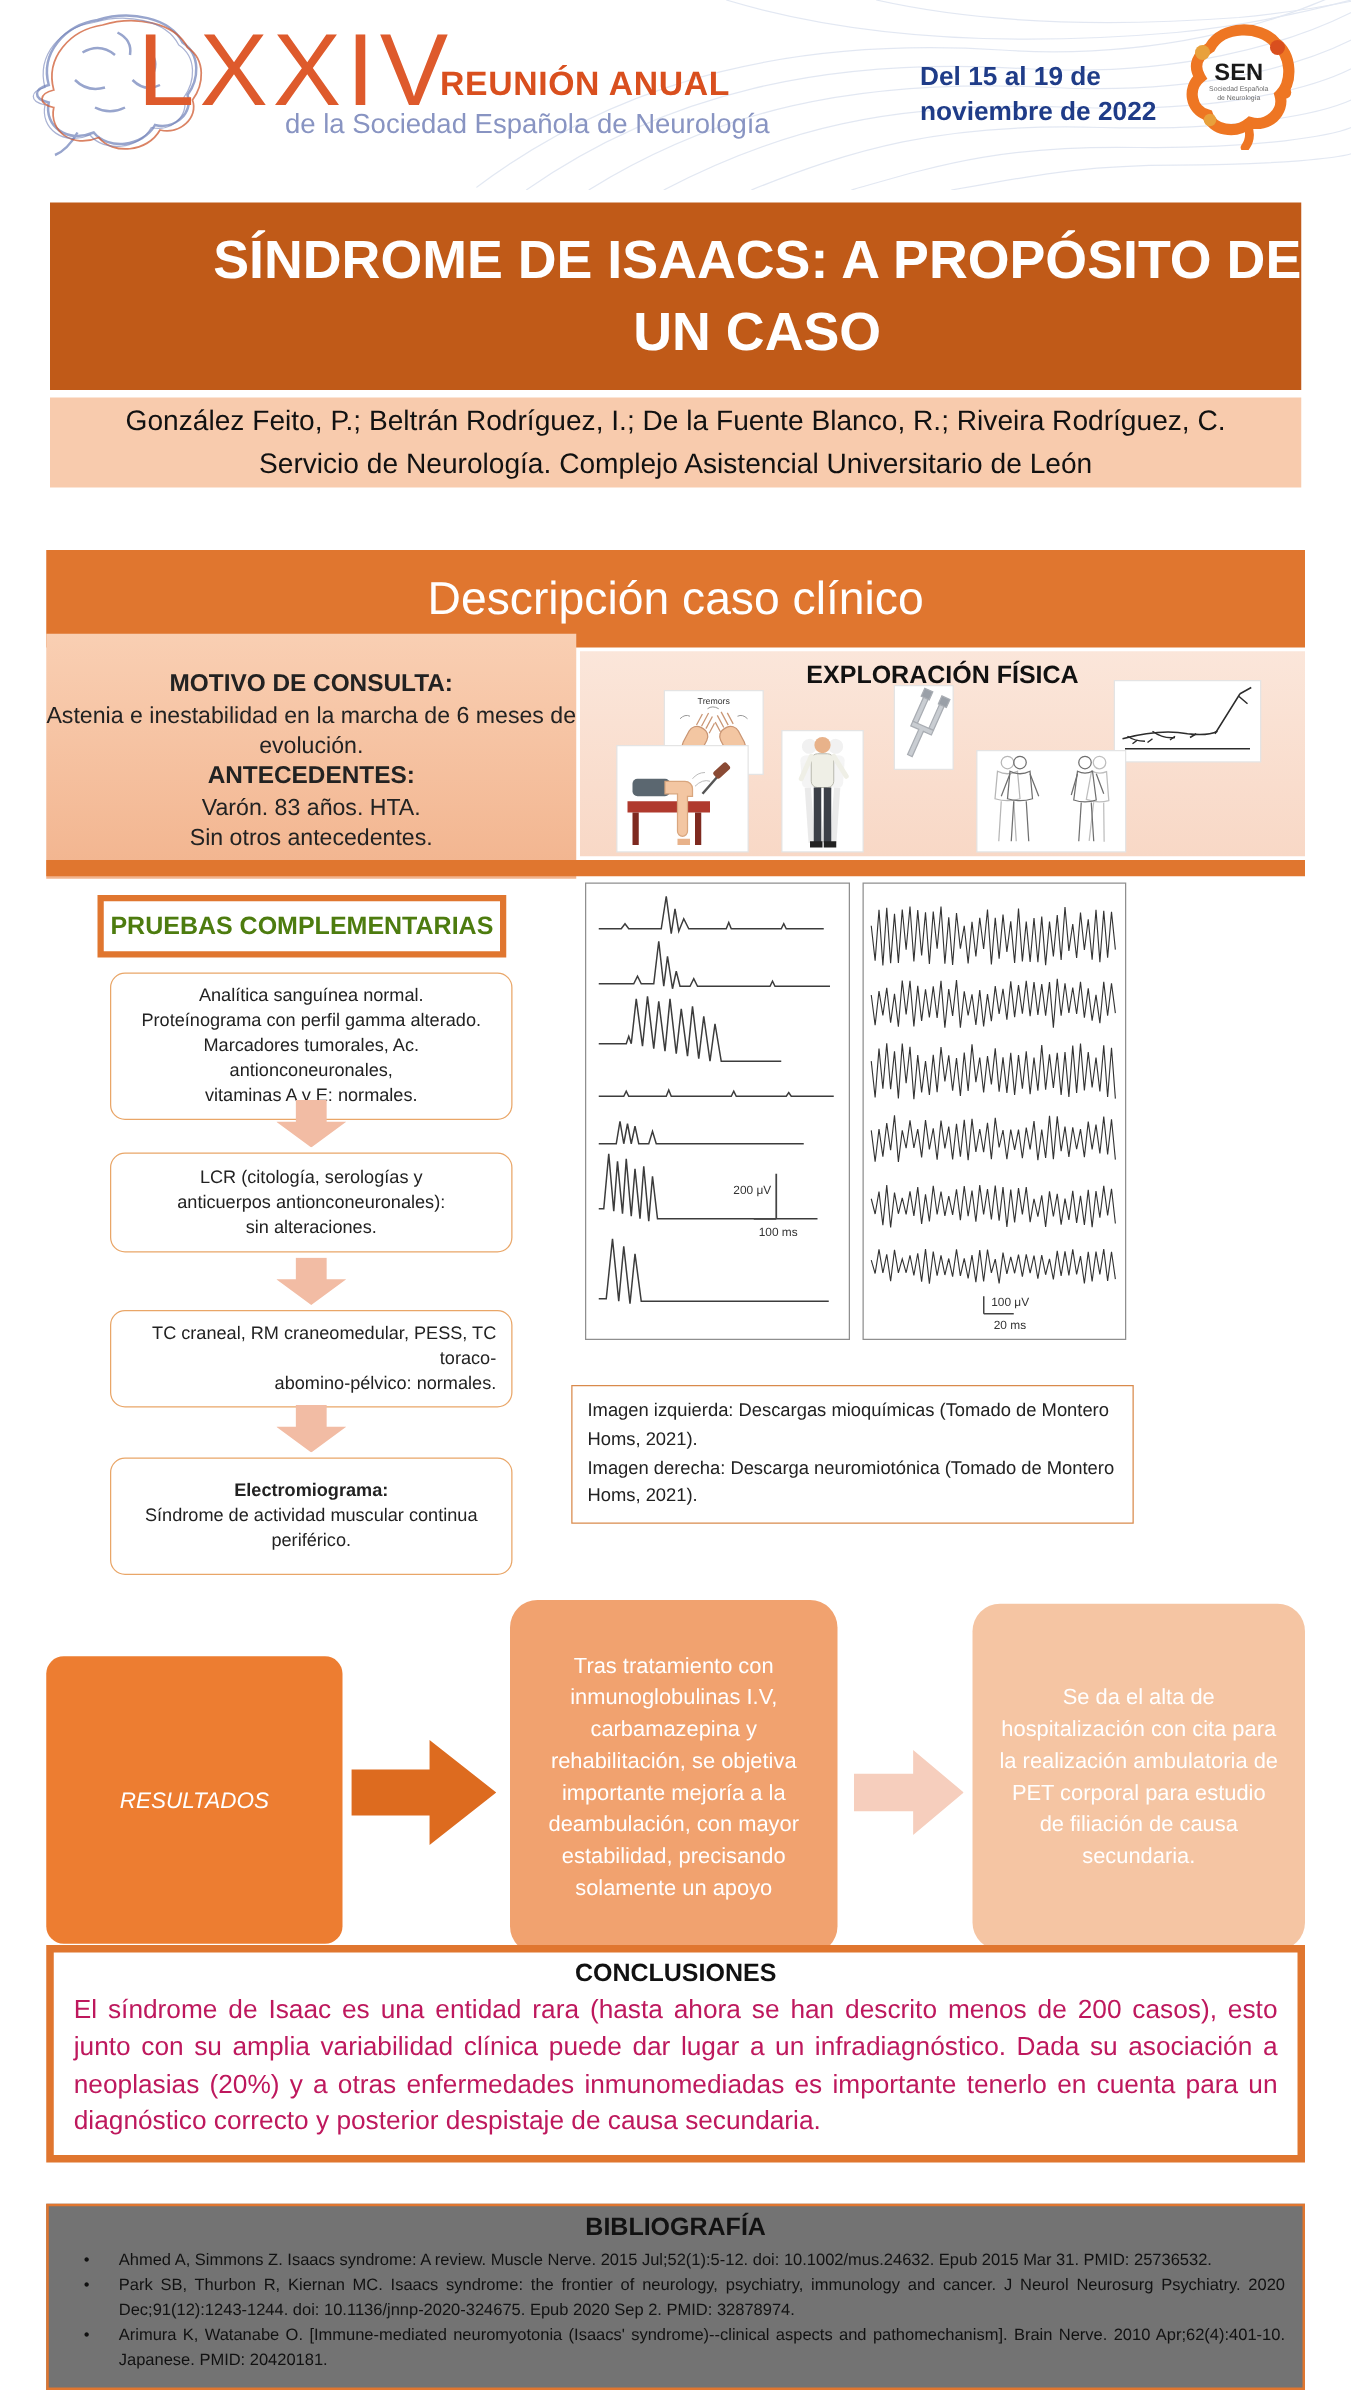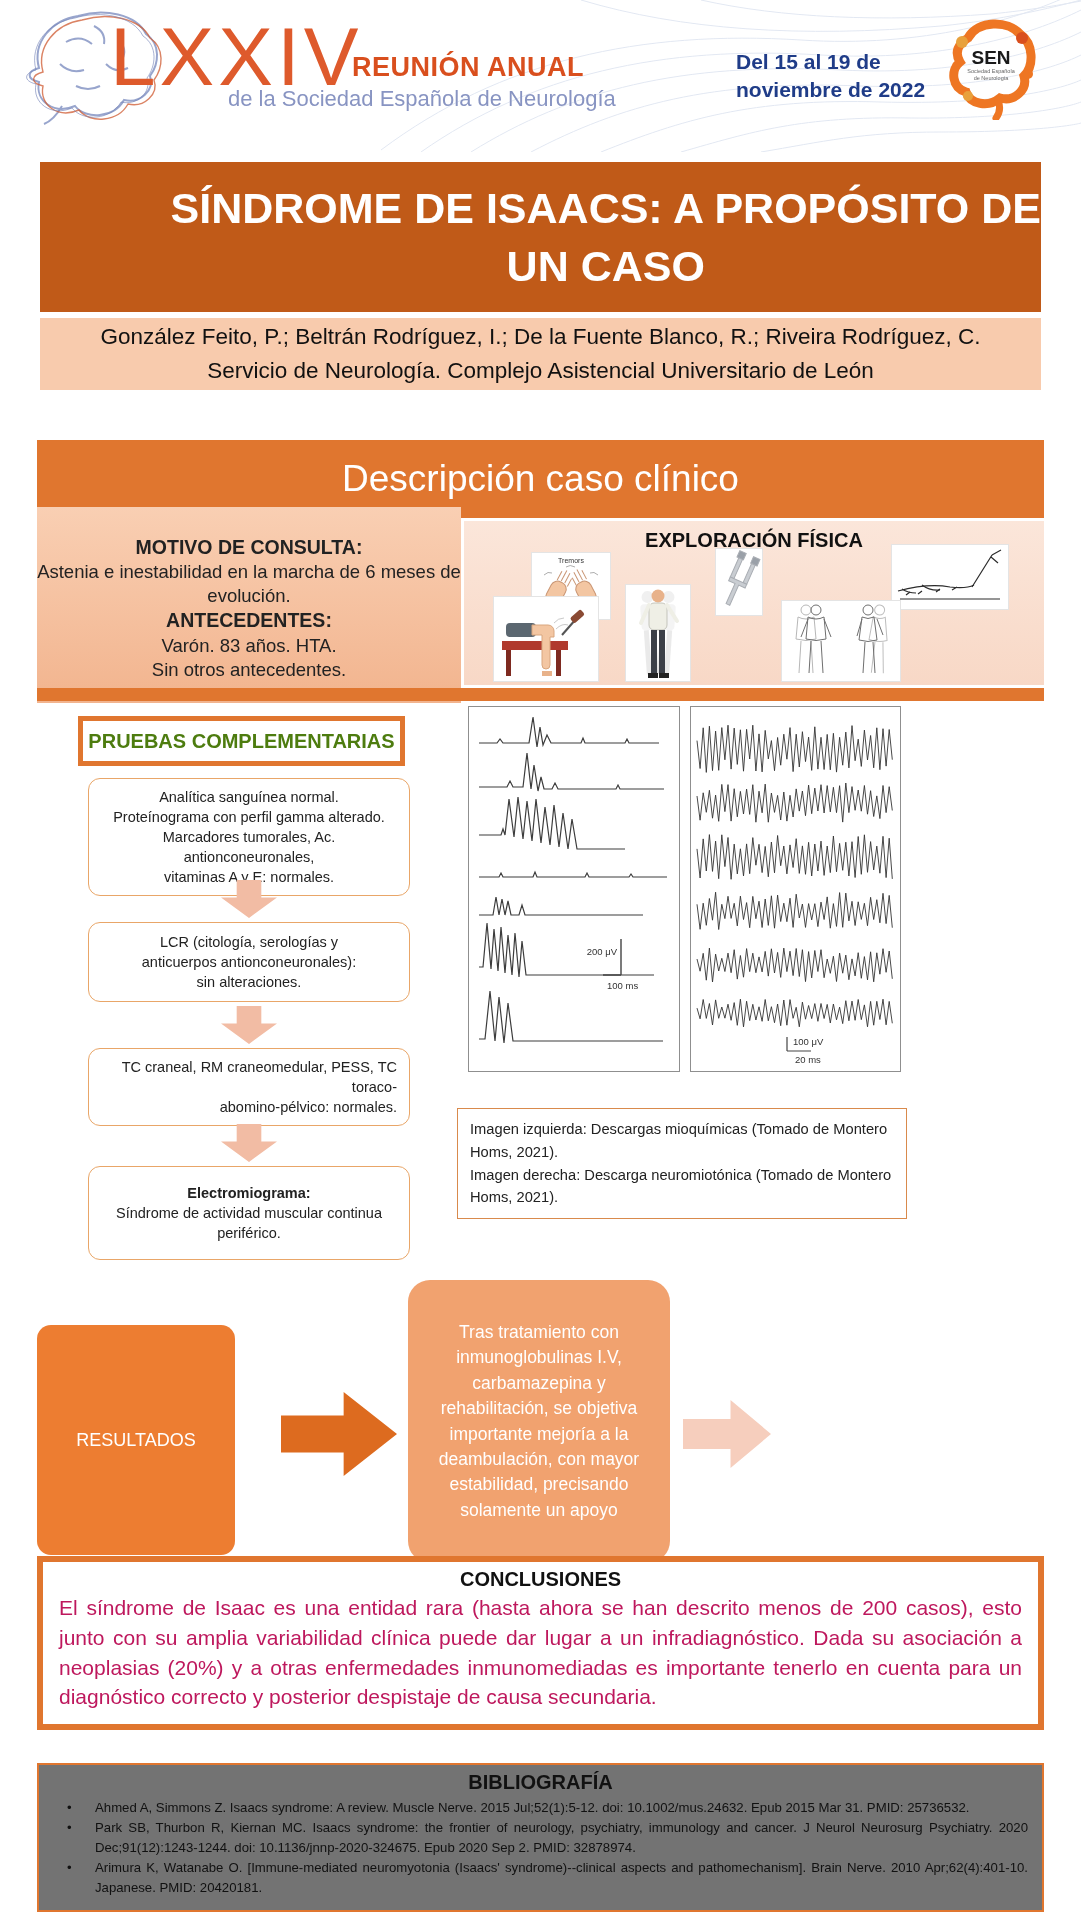--- a/index.html
+++ b/index.html
@@ -54,22 +54,22 @@
     clip-path:polygon(28% 0, 72% 0, 72% 46%, 100% 46%, 50% 100%, 0 46%, 28% 46%); }
 
   .emg-fig { position:absolute; top:706px; background:#fff; border:1px solid #8f8f8f; }
   .emg-left { left:468px; width:212px; height:366px; }
   .emg-right { left:690px; width:211px; height:366px; }
   .emg-caption-box { position:absolute; left:457px; top:1108px; width:450px;
     border:1.5px solid var(--caption-border,#D98A4C); background:#fff; padding:9px 12px;
     font-size:14.7px; line-height:1.55; color:#222; }
 
   
-  .res-box1 { position:absolute; left:37px; top:1325px; width:198px; height:230px; border-radius:14px;
-    background:var(--res-box,#ED7D31); color:#fff; display:flex; align-items:center; justify-content:center; font-size:18px; }
+  .res-box1 { position:absolute; left:37px; top:1325px; width:237px; height:230px; border-radius:14px;
+    background:var(--res-box,#ED7D31); color:#fff; display:flex; align-items:center; justify-content:center; font-size:18px;font-style:italic; }
   .res-arrow1 { position:absolute; left:281px; top:1392px; width:116px; height:84px; background:var(--res-arrow1,#DD6B1F);
     clip-path:polygon(0 28%, 54% 28%, 54% 0, 100% 50%, 54% 100%, 54% 72%, 0 72%); }
   .res-box2 { position:absolute; left:408px; top:1280px; width:262px; height:283px; border-radius:22px;
     background:var(--res-box2,#F1A26F); color:#fff; display:flex; align-items:center; justify-content:center;
     text-align:center; font-size:17.5px; line-height:1.45; padding:14px 18px; }
   .res-arrow2 { position:absolute; left:683px; top:1400px; width:88px; height:68px; background:var(--res-arrow2,#F6CEBD);
     clip-path:polygon(0 28%, 54% 28%, 54% 0, 100% 50%, 54% 100%, 54% 72%, 0 72%); }
   .res-box3 { position:absolute; left:778px; top:1283px; width:266px; height:277px; border-radius:22px;
     background:var(--res-box3,#F5C5A3); color:#fff; display:flex; align-items:center; justify-content:center;
     text-align:center; font-size:17.5px; line-height:1.45; padding:14px 20px; }
@@ -350,20 +350,23 @@
 Imagen derecha: Descarga neuromiotónica (Tomado de Montero Homs, 2021).</div>
 
   <div class="res-box1">
     <span>RESULTADOS</span>
   </div>
   <div class="res-arrow1"></div>
   <div class="res-box2">
     <span>Tras tratamiento con inmunoglobulinas I.V, carbamazepina y rehabilitación, se objetiva importante mejoría a la deambulación, con mayor estabilidad, precisando solamente un apoyo</span>
   </div>
   <div class="res-arrow2"></div>
+  <div class="res-box3">
+    <span>Se da el alta de hospitalización con cita para la realización ambulatoria de PET corporal para estudio de filiación de causa secundaria.</span>
+  </div>
 
   <div class="conclusiones-box">
     <div class="conclusiones-title">CONCLUSIONES</div>
     <div class="conclusiones-text">El síndrome de Isaac es una entidad rara (hasta ahora se han descrito menos de 200 casos), esto junto con su amplia variabilidad clínica puede dar lugar a un infradiagnóstico. Dada su asociación a neoplasias (20%) y a otras enfermedades inmunomediadas es importante tenerlo en cuenta para un diagnóstico correcto y posterior despistaje de causa secundaria.</div>
   </div>
 
   <div class="biblio-box">
     <div class="biblio-title">BIBLIOGRAFÍA</div>
     <ul class="biblio-list">
       <li>Ahmed A, Simmons Z. Isaacs syndrome: A review. Muscle Nerve. 2015 Jul;52(1):5-12. doi: 10.1002/mus.24632.  Epub 2015 Mar 31.  PMID: 25736532.</li>

